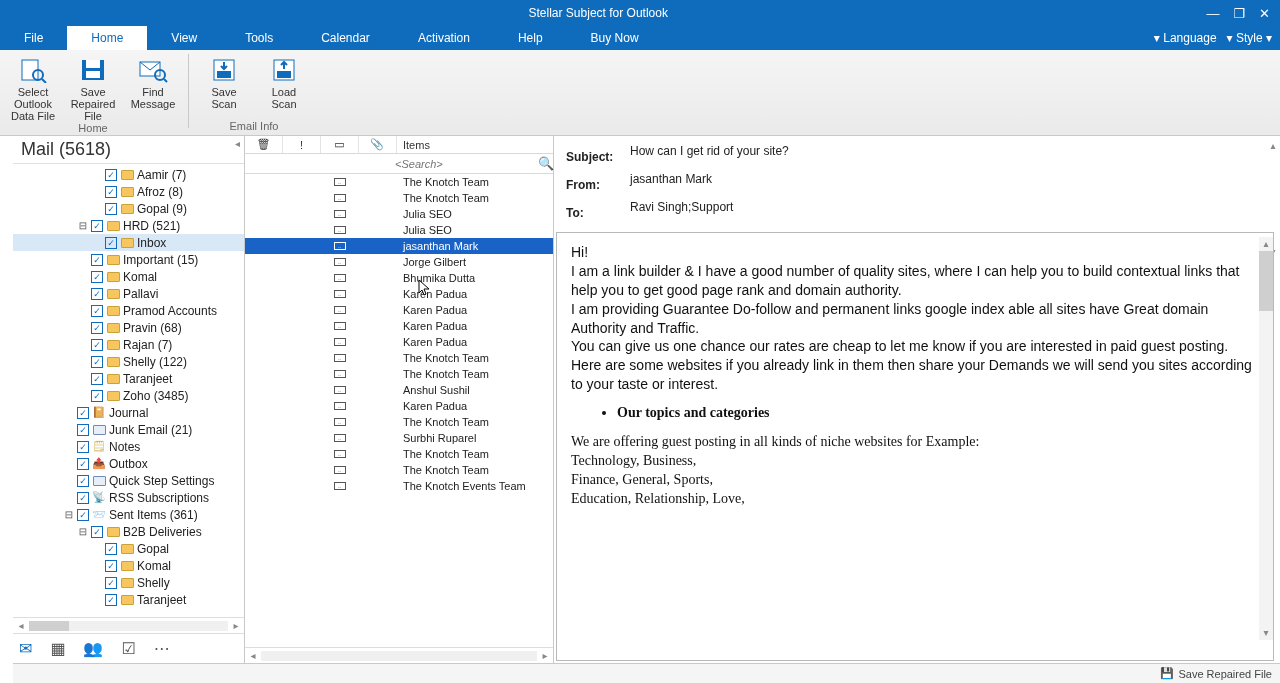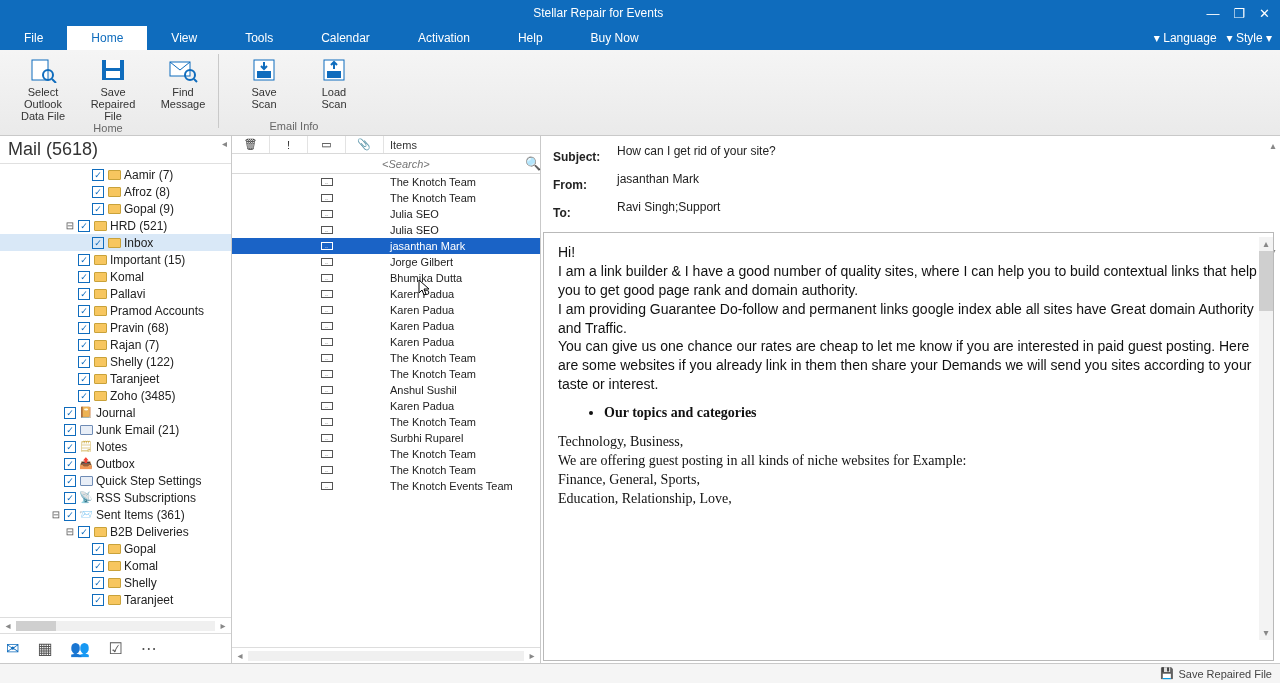--- a/index.html
+++ b/index.html
@@ -14,27 +14,27 @@
 .menubar { height: 24px; background: #0f6cbd; color: #fff; display: flex; align-items: stretch; font-size: 12px; }
 .menubar .tab { padding: 0 24px; display: flex; align-items: center; cursor: pointer; }
 .menubar .tab.active { background: #fff; color: #0f6cbd; }
 .menubar .rspacer { flex: 1; }
 .menubar .rightmenu { display: flex; align-items: center; padding-right: 8px; gap: 10px; }
 .menubar .rightmenu span { cursor: pointer; }
 
 .ribbon { height: 86px; background: linear-gradient(#f5f5f5,#eaeaea); border-bottom: 1px solid #c9c9c9; display: flex; align-items: flex-start; padding-top: 4px; }
 .ribbon .group { display: flex; flex-direction: column; align-items: center; padding: 0 4px; height: 100%; }
 .ribbon .group .btns { display: flex; gap: 2px; }
-.ribbon .rbtn { display: flex; flex-direction: column; align-items: center; justify-content: flex-start; width: 58px; font-size: 11px; color: #333; text-align: center; cursor: pointer; padding-top: 2px; margin-left: 10px; }
+.ribbon .rbtn { display: flex; flex-direction: column; align-items: center; justify-content: flex-start; width: 58px; font-size: 11px; color: #333; text-align: center; cursor: pointer; padding-top: 2px; }
 .ribbon .rbtn .ico { width: 32px; height: 28px; display:flex; align-items:center; justify-content:center; }
 .ribbon .rbtn .lbl { line-height: 12px; margin-top: 2px; white-space: pre-line; }
 .ribbon .group .gname { font-size: 11px; color: #666; margin-top: auto; padding-bottom: 3px; }
 .ribbon .sep { width: 1px; background: #c9c9c9; height: 74px; margin: 0 2px; }
 
-.workarea { position: absolute; top: 136px; bottom: 0; left: 0; right: 0; display: flex; flex-direction: column; }
+.workarea { position: absolute; top: 136px; bottom: 0; left: 0; right: 0; display: flex; flex-direction: column; padding-left: 13px; }
 .main3 { flex: 1; display: flex; min-height: 0; }
 
 
 .navpane { width: 232px; border-right: 1px solid #c9c9c9; display: flex; flex-direction: column; min-height: 0; }
 .navpane .hdr { height: 28px; display:flex; align-items:center; padding: 0 8px; font-size: 18px; color: #333; border-bottom: 1px solid #e0e0e0; position: relative; }
 .navpane .hdr .coll { position:absolute; right:4px; top:2px; font-size:10px; color:#888; cursor:pointer;}
 .tree { flex:1; overflow: hidden; font-size: 12px; color: #222; padding-top: 2px; position: relative; }
 .trow { display:flex; align-items:center; height: 17px; padding-left: 6px; white-space: nowrap; cursor: pointer; gap: 3px; }
 .trow .ind { display:inline-block; }
 .trow .exp { width:10px; text-align:center; color:#555; font-size:10px; display:inline-block;}
@@ -95,21 +95,21 @@
 .statusbar .sico { margin-right:4px; }
 
 svg { display:block; }
 .cursor { position:absolute; pointer-events:none; z-index:999; }
 </style>
 </head>
 <body>
 
 <div class="titlebar">
   <div class="spacer"></div>
-  <div class="title">Stellar Repair for Events</div>
+  <div class="title">Stellar Subject for Outlook</div>
   <div class="spacer"></div>
   <div class="controls">
     <span>—</span>
     <span>❐</span>
     <span>✕</span>
   </div>
 </div>
 
 <div class="menubar" id="menubar">
   <div class="rspacer" id="menutabs" style="display:flex;flex:0 0 auto">
@@ -687,22 +687,22 @@
           </div>
     </div>
     <div class="rbody">
       <div>Hi!</div>
       <div>I am a link builder &amp; I have a good number of quality sites, where I can help you to build contextual links that help you to get good page rank and domain authority.</div>
       <div>I am providing Guarantee Do-follow and permanent links google index able all sites have Great domain Authority and Traffic.</div>
       <div>You can give us one chance our rates are cheap to let me know if you are interested in paid guest posting. Here are some websites if you already link in them then share your Demands we will send you sites according to your taste or interest.</div>
       <ul>
             <li>Our topics and categories</li>
           </ul>
+      <div class="serif">We are offering guest posting in all kinds of niche websites for Example:</div>
       <div class="serif">Technology, Business,</div>
-      <div class="serif">We are offering guest posting in all kinds of niche websites for Example:</div>
       <div class="serif">Finance, General, Sports,</div>
       <div class="serif">Education, Relationship, Love,</div>
       <div class="rvscroll">
         <div class="arrow">▴</div>
         <div class="track">
               <div class="thumb"></div>
             </div>
         <div class="arrow bot">▾</div>
       </div>
     </div>

